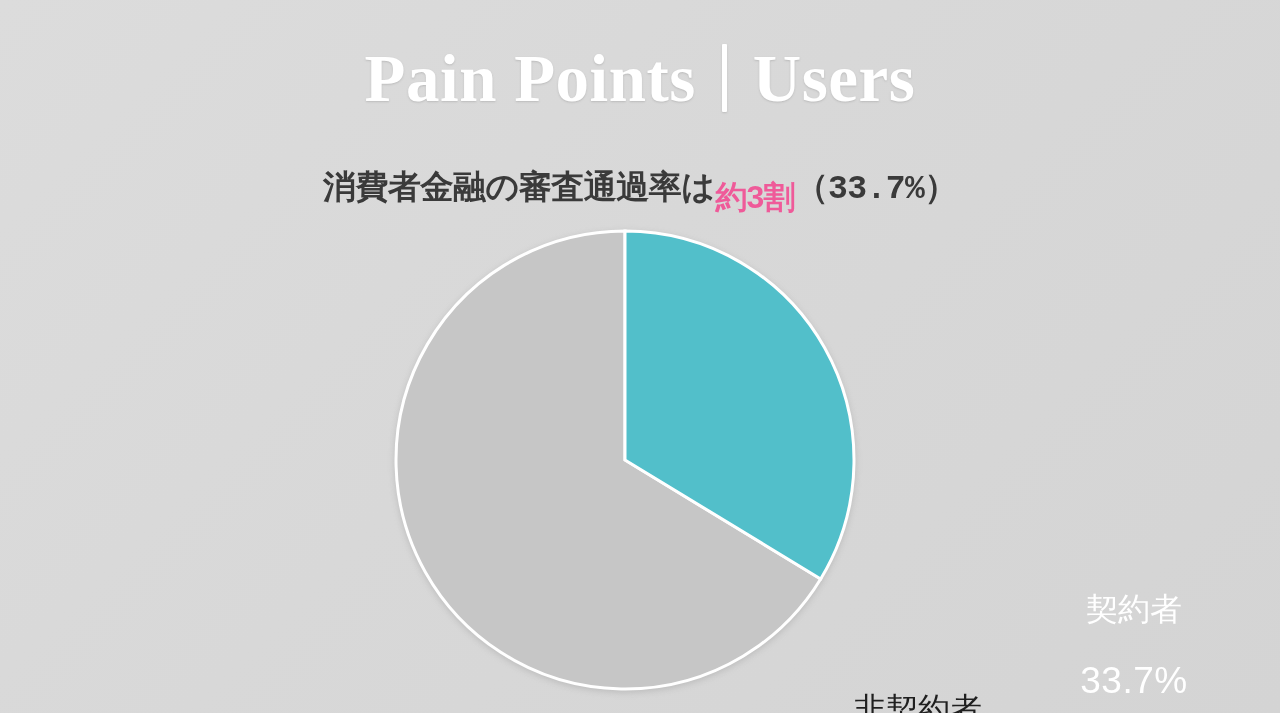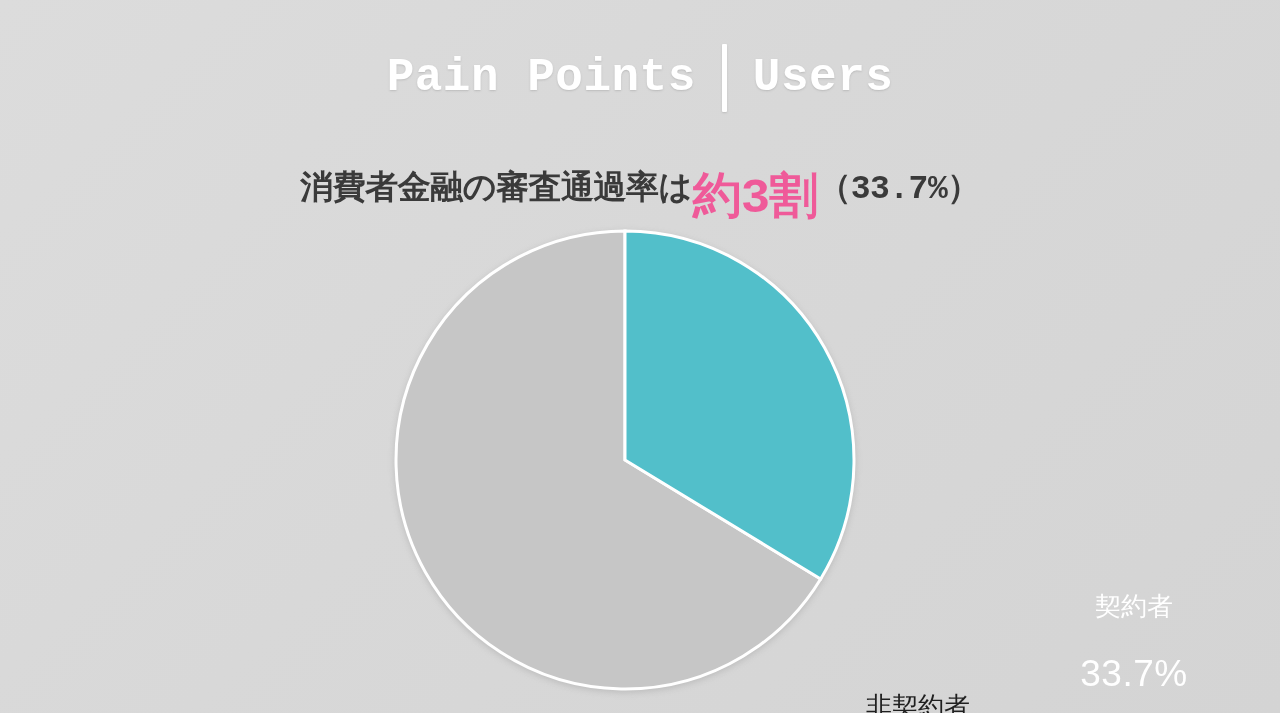--- a/index.html
+++ b/index.html
@@ -29,22 +29,22 @@
     top: 36px;
     left: 0;
     width: 1280px;
     display: flex;
     align-items: center;
     justify-content: center;
     gap: 26px;
     height: 84px;
   }
   .title-text {
-    font-family: Liberation Mono, monospace;
-    font-size: 46px;
+    font-family: Liberation Serif, serif;
+    font-size: 67px;
     font-weight: bold;
     line-height: 84px;
     color: #ffffff;
     letter-spacing: 0.5px;
     white-space: nowrap;
     text-shadow: 0 1px 2px rgba(150,150,150,0.45);
   }
   .title-divider {
     width: 5px;
     height: 68px;
@@ -66,28 +66,28 @@
     white-space: nowrap;
   }
   .sub-lead {
     font-family: "DejaVu Sans", "Liberation Sans", sans-serif;
     font-size: 33px;
     font-weight: bold;
     color: #3a3a3a;
     letter-spacing: -0.5px;
   }
   .sub-highlight {
-    font-family: Liberation Mono, monospace;
-    font-size: 49px;
+    font-family: Liberation Sans, sans-serif;
+    font-size: 32px;
     font-weight: bold;
     color: #ef5a99;
     letter-spacing: -1px;
     margin: 0 1px;
     position: relative;
-    top: 19px;
+    top: 10px;
   }
   .sub-paren {
     font-family: Liberation Mono, monospace;
     font-size: 33px;
     font-weight: bold;
     color: #3a3a3a;
     letter-spacing: -0.5px;
   }
 
   
@@ -108,21 +108,21 @@
   .slice-label {
     position: absolute;
     text-align: center;
     line-height: 1.18;
     white-space: nowrap;
     pointer-events: none;
   }
   .slice-label .lbl-name {
     display: block;
     font-family: "DejaVu Sans", "Liberation Sans", sans-serif;
-    font-size: 26px;
+    font-size: 32px;
     font-weight: normal;
   }
   .slice-label .lbl-value {
     display: block;
     font-family: "Liberation Sans", "DejaVu Sans", sans-serif;
     font-size: 37px;
     font-weight: normal;
     letter-spacing: 0.5px;
     margin-top: 30px;
   }

